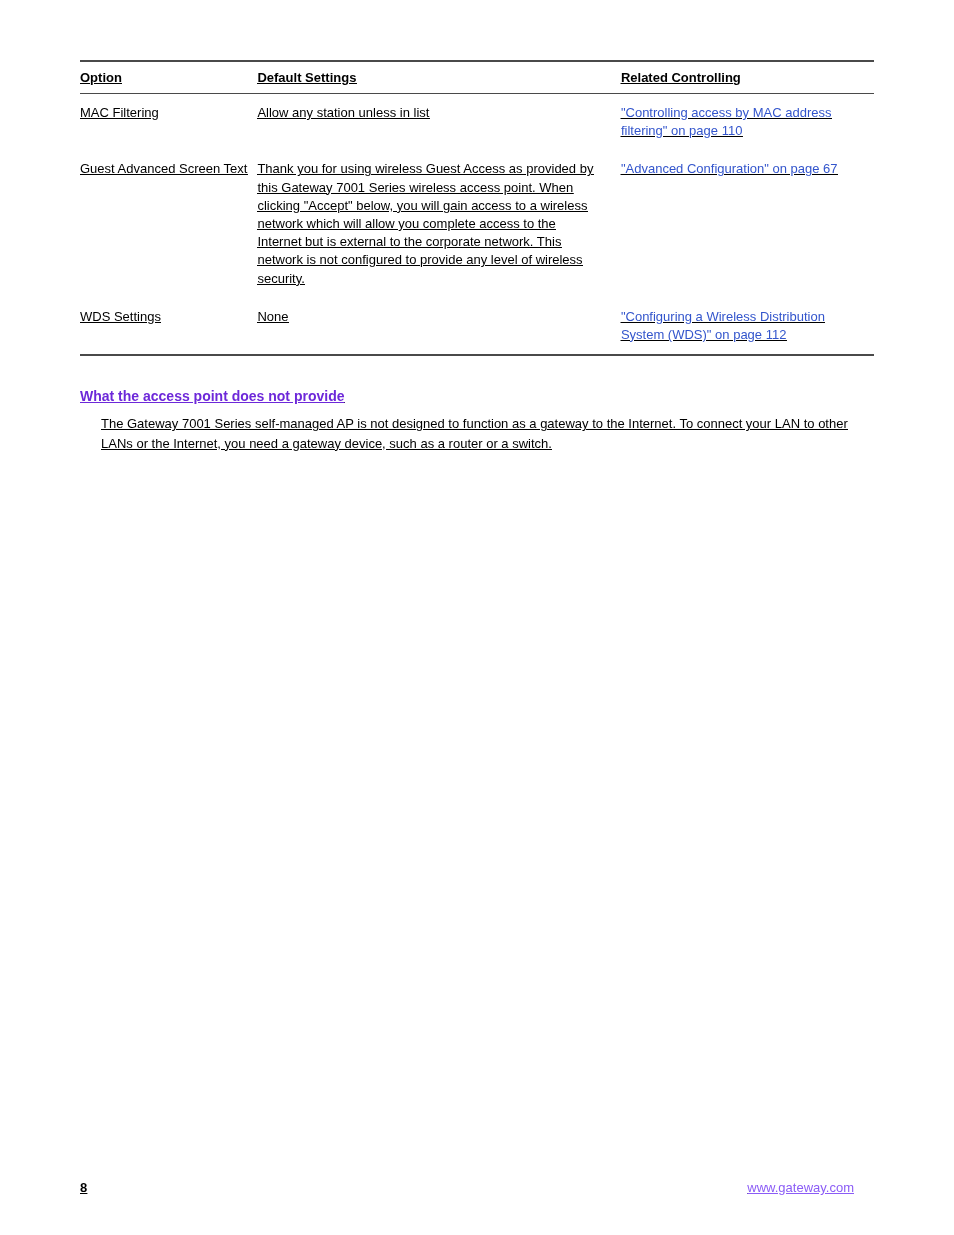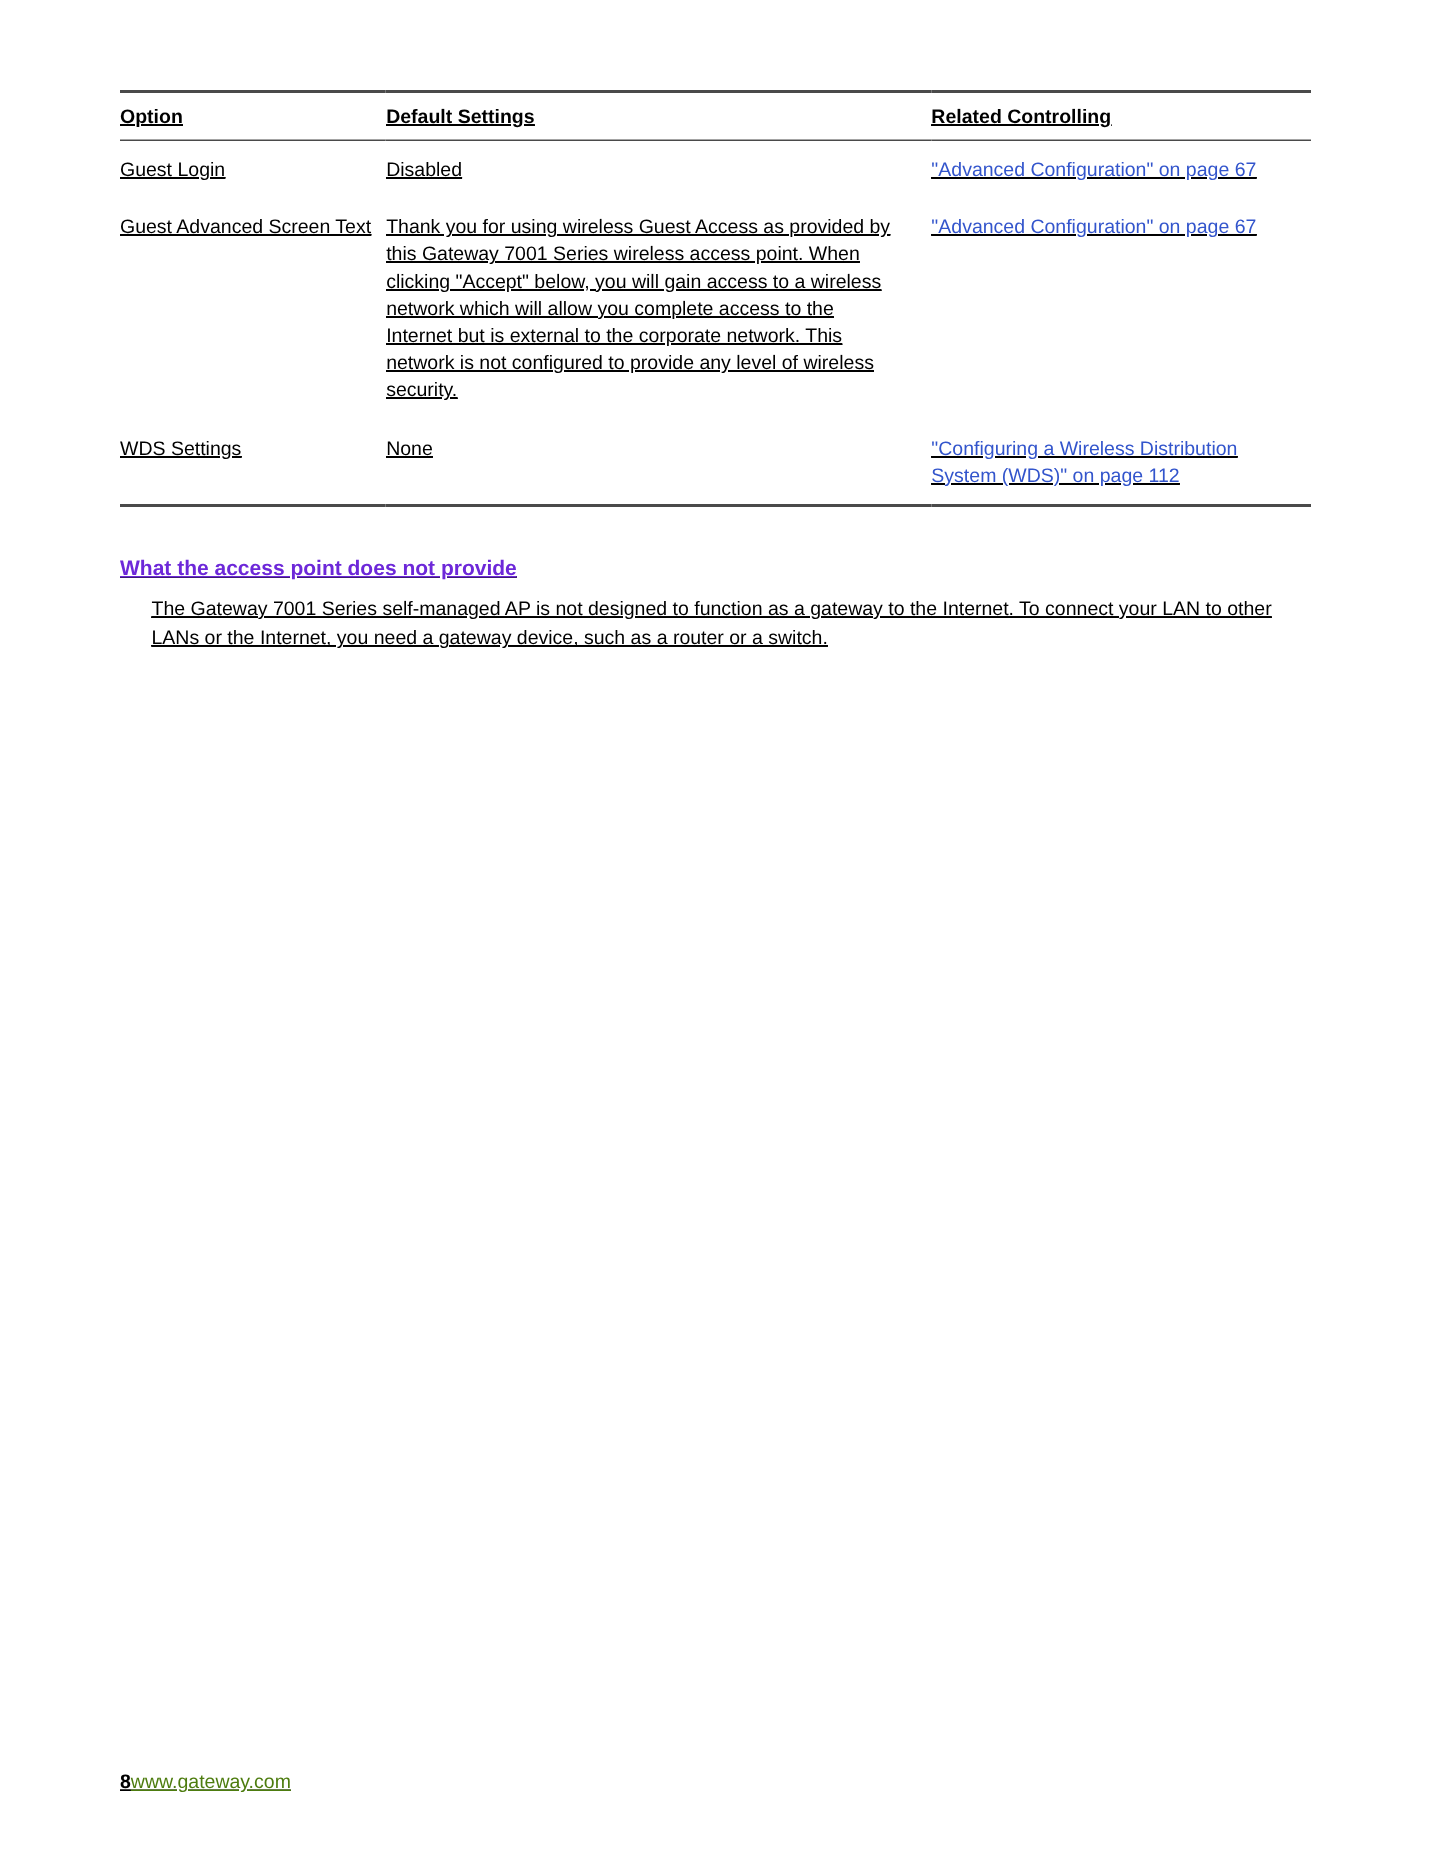--- a/index.html
+++ b/index.html
@@ -97,43 +97,43 @@
       padding: 0 80px;
     }
 
     .footer-page-num {
       font-weight: bold;
       font-size: 13px;
     }
 
     .footer-url {
       font-size: 13px;
-      color: #4d7c0f;
+      color: #8b5cf6;
       flex: 1;
-      text-align: left;
+      text-align: right;
     }
   </style>
 </head>
 <body>
 
 <div class="page-content">
 
   <table>
     <thead>
       <tr>
         <th>Option</th>
         <th>Default Settings</th>
         <th>Related Controlling</th>
       </tr>
     </thead>
     <tbody id="table-body">
-        <tr>
-          <td>Guest Login</td>
-          <td>Disabled</td>
-          <td><a href="#" class="link">"Advanced Configuration" on page 67</a></td>
+    <tr>
+          <td>MAC Filtering</td>
+          <td>Allow any station unless in list</td>
+          <td><a href="#" class="link">"Controlling access by MAC address filtering" on page 110</a></td>
         </tr>
         <tr>
           <td>Guest Advanced Screen Text</td>
           <td>Thank you for using wireless Guest Access as provided by this Gateway 7001 Series wireless access point. When clicking "Accept" below, you will gain access to a wireless network which will allow you complete access to the Internet but is external to the corporate network. This network is not configured to provide any level of wireless security.</td>
           <td><a href="#" class="link">"Advanced Configuration" on page 67</a></td>
         </tr>
         <tr>
           <td>WDS Settings</td>
           <td>None</td>
           <td><a href="#" class="link">"Configuring a Wireless Distribution System (WDS)" on page 112</a></td>

